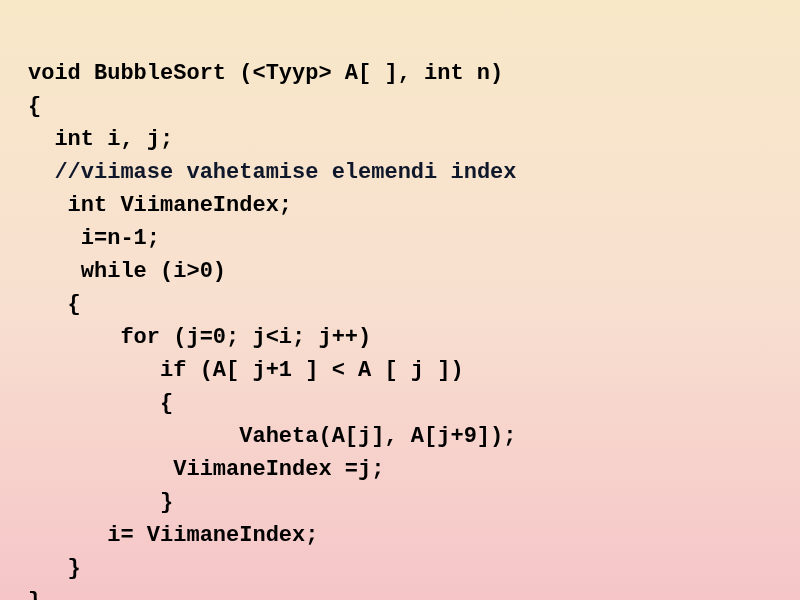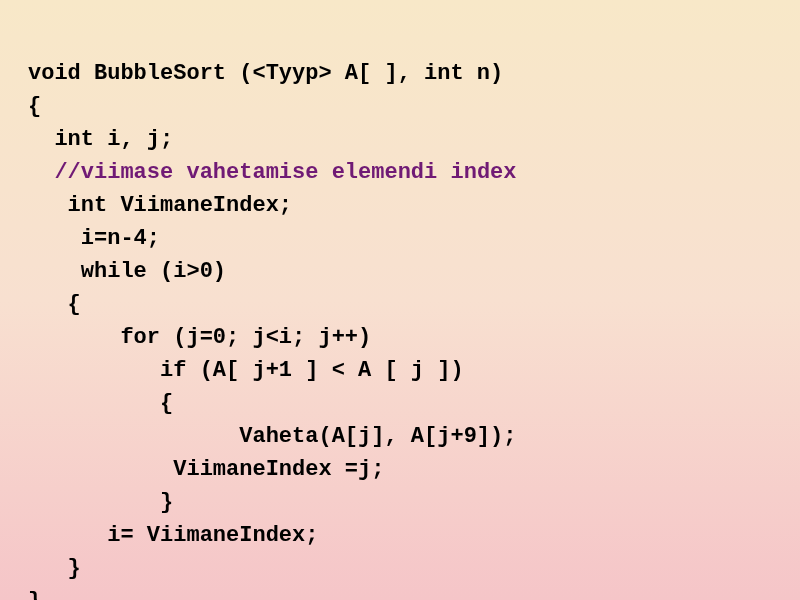--- a/index.html
+++ b/index.html
@@ -15,33 +15,33 @@
       font-weight: bold;
       font-size: 22px;
       padding: 24px 28px;
       line-height: 1.5;
       color: #000;
     }
     .code {
       white-space: pre;
     }
     .comment {
-      color: #701a75;
+      color: #0f172a;
     }
   </style>
 </head>
 <body>
 
 <div class="code">
 <span>void BubbleSort (&lt;Tyyp&gt; A[ ], int n)</span>
 <span>{</span>
 <span>  int i, j;</span>
 <span>  </span><span class="comment">//viimase vahetamise elemendi index</span>
 <span>   int ViimaneIndex;</span>
-<span>    i=n-4;</span>
+<span>    i=n-1;</span>
 <span>    while (i&gt;0)</span>
 <span>   {</span>
 <span>       for (j=0; j&lt;i; j++)</span>
 <span>          if (A[ j+1 ] &lt; A [ j ])</span>
 <span>          {</span>
 <span>                Vaheta(A[j], A[j+9]);</span>
 <span>           ViimaneIndex =j;</span>
 <span>          }</span>
 <span>      i= ViimaneIndex;</span>
 <span>   }</span>

